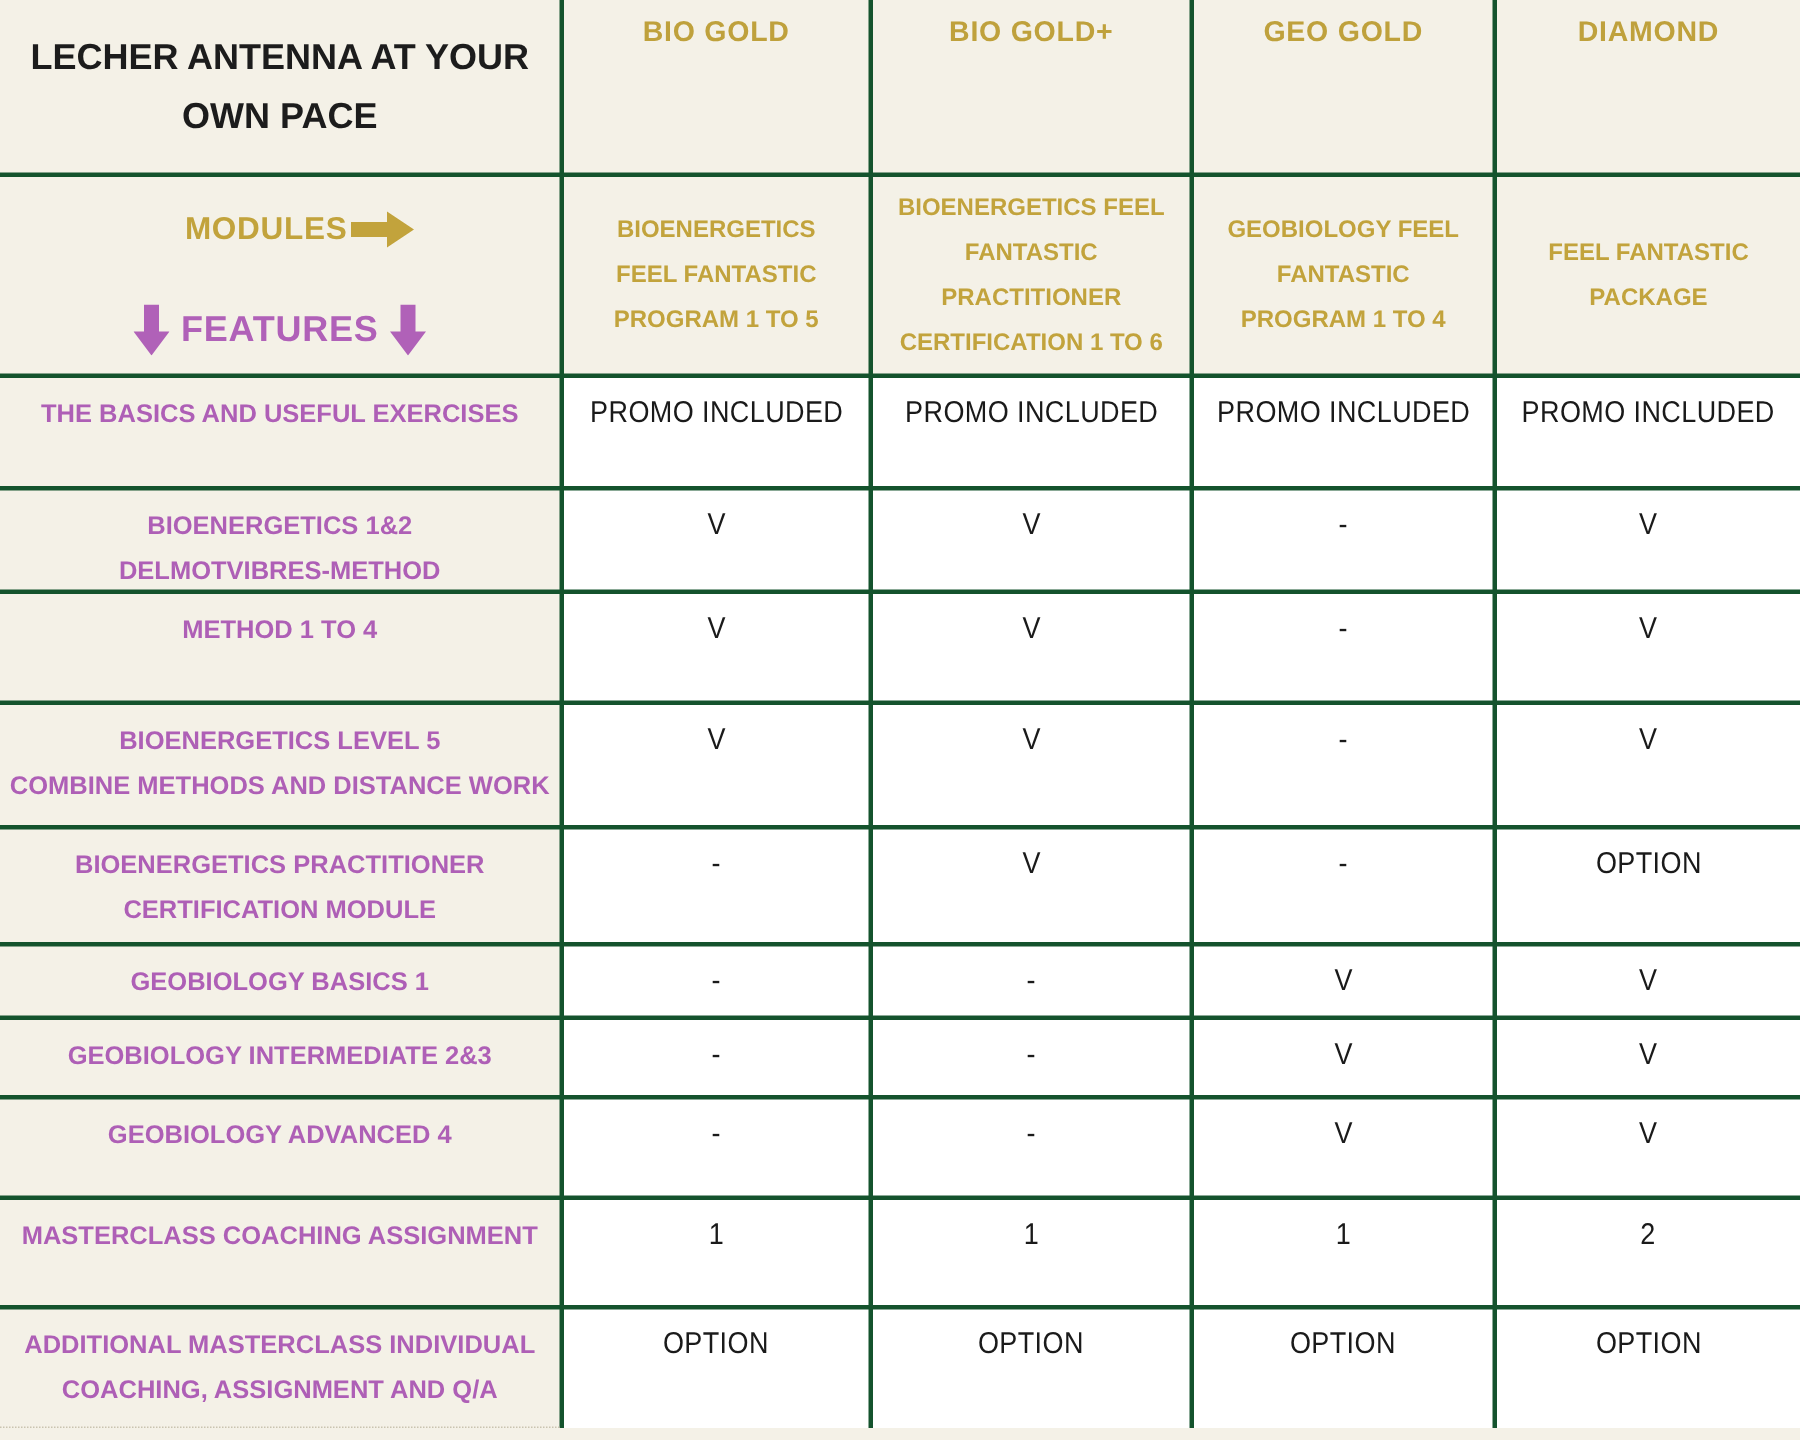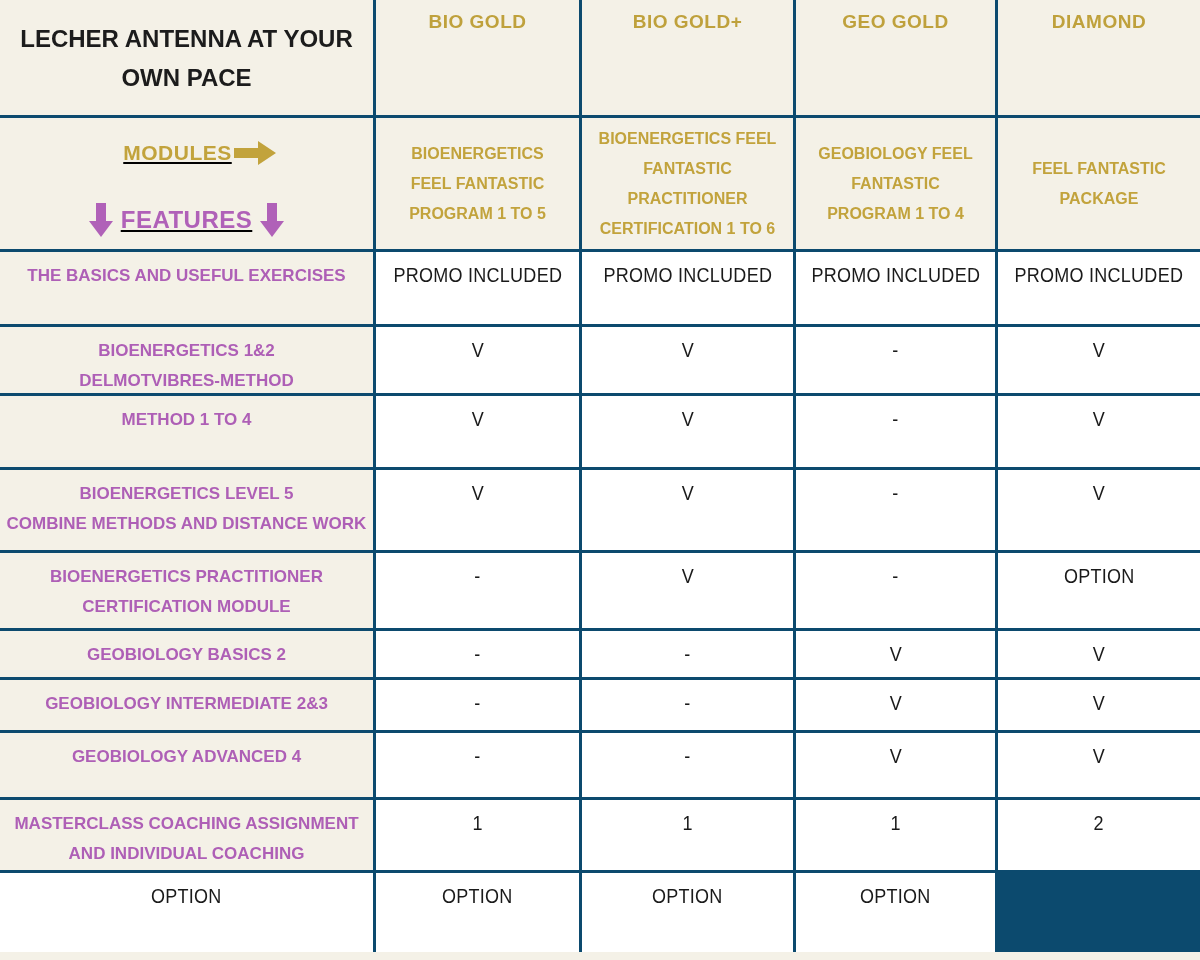--- a/index.html
+++ b/index.html
@@ -9,21 +9,21 @@
     background: #f4f1e7;
     font-family: "Liberation Sans", sans-serif;
     overflow: hidden;
   }
   .tbl {
     width: 1200px; height: 952px;
     display: grid;
     grid-template-columns: 373px 203px 211px 199px 202px;
     grid-template-rows: 115px 131px 72px 66px 71px 80px 75px 46px 50px 64px 70px auto;
     gap: 3px;
-    background: #0c4a6e;
+    background: #14532d;
   }
   .cell { overflow: hidden; }
   .c { background: #f4f1e7; }
   .w { background: #ffffff; }
 
   
   .title-cell {
     display: flex; flex-direction: column;
     align-items: center; justify-content: center;
     color: #1c1c1c;
@@ -42,21 +42,21 @@
     white-space: nowrap;
   }
 
   
   .corner-cell {
     display: flex; flex-direction: column;
     justify-content: space-between;
     align-items: center;
     padding: 22px 0 12px 0;
   }
-  .corner-line { display: flex; align-items: center; gap: 2px; text-decoration: underline; }
+  .corner-line { display: flex; align-items: center; gap: 2px; }
   .modules-text {
     color: #c2a33c; font-size: 21px; font-weight: 700; letter-spacing: .5px;
   }
   .features-text {
     color: #b061b8; font-size: 24px; font-weight: 700; letter-spacing: .5px;
     margin: 0 6px;
   }
   .arrow-right { width: 42px; height: 26px; }
   .arrow-down  { width: 24px; height: 34px; }
 
@@ -191,21 +191,21 @@
   <div class="cell c feature">
     <div>BIOENERGETICS PRACTITIONER</div>
     <div>CERTIFICATION MODULE</div>
   </div>
   <div class="cell w value"><span class="vtext">-</span></div>
   <div class="cell w value"><span class="vtext">V</span></div>
   <div class="cell w value"><span class="vtext">-</span></div>
   <div class="cell w value"><span class="vtext">OPTION</span></div>
 
   <div class="cell c feature">
-    <div>GEOBIOLOGY BASICS 2</div>
+    <div>GEOBIOLOGY BASICS 1</div>
     <div></div>
   </div>
   <div class="cell w value"><span class="vtext">-</span></div>
   <div class="cell w value"><span class="vtext">-</span></div>
   <div class="cell w value"><span class="vtext">V</span></div>
   <div class="cell w value"><span class="vtext">V</span></div>
 
   <div class="cell c feature">
     <div>GEOBIOLOGY INTERMEDIATE 2&amp;3</div>
     <div></div>
@@ -219,25 +219,28 @@
     <div>GEOBIOLOGY ADVANCED 4</div>
     <div></div>
   </div>
   <div class="cell w value"><span class="vtext">-</span></div>
   <div class="cell w value"><span class="vtext">-</span></div>
   <div class="cell w value"><span class="vtext">V</span></div>
   <div class="cell w value"><span class="vtext">V</span></div>
 
   <div class="cell c feature">
     <div>MASTERCLASS COACHING ASSIGNMENT</div>
-    <div>AND INDIVIDUAL COACHING</div>
   </div>
   <div class="cell w value"><span class="vtext">1</span></div>
   <div class="cell w value"><span class="vtext">1</span></div>
   <div class="cell w value"><span class="vtext">1</span></div>
   <div class="cell w value"><span class="vtext">2</span></div>
 
+  <div class="cell c feature dotted-bottom">
+    <div>ADDITIONAL MASTERCLASS INDIVIDUAL</div>
+    <div>COACHING, ASSIGNMENT AND Q/A</div>
+  </div>
   <div class="cell w value"><span class="vtext">OPTION</span></div>
   <div class="cell w value"><span class="vtext">OPTION</span></div>
   <div class="cell w value"><span class="vtext">OPTION</span></div>
   <div class="cell w value"><span class="vtext">OPTION</span></div>
 
 </div>
 
 </body></html>

